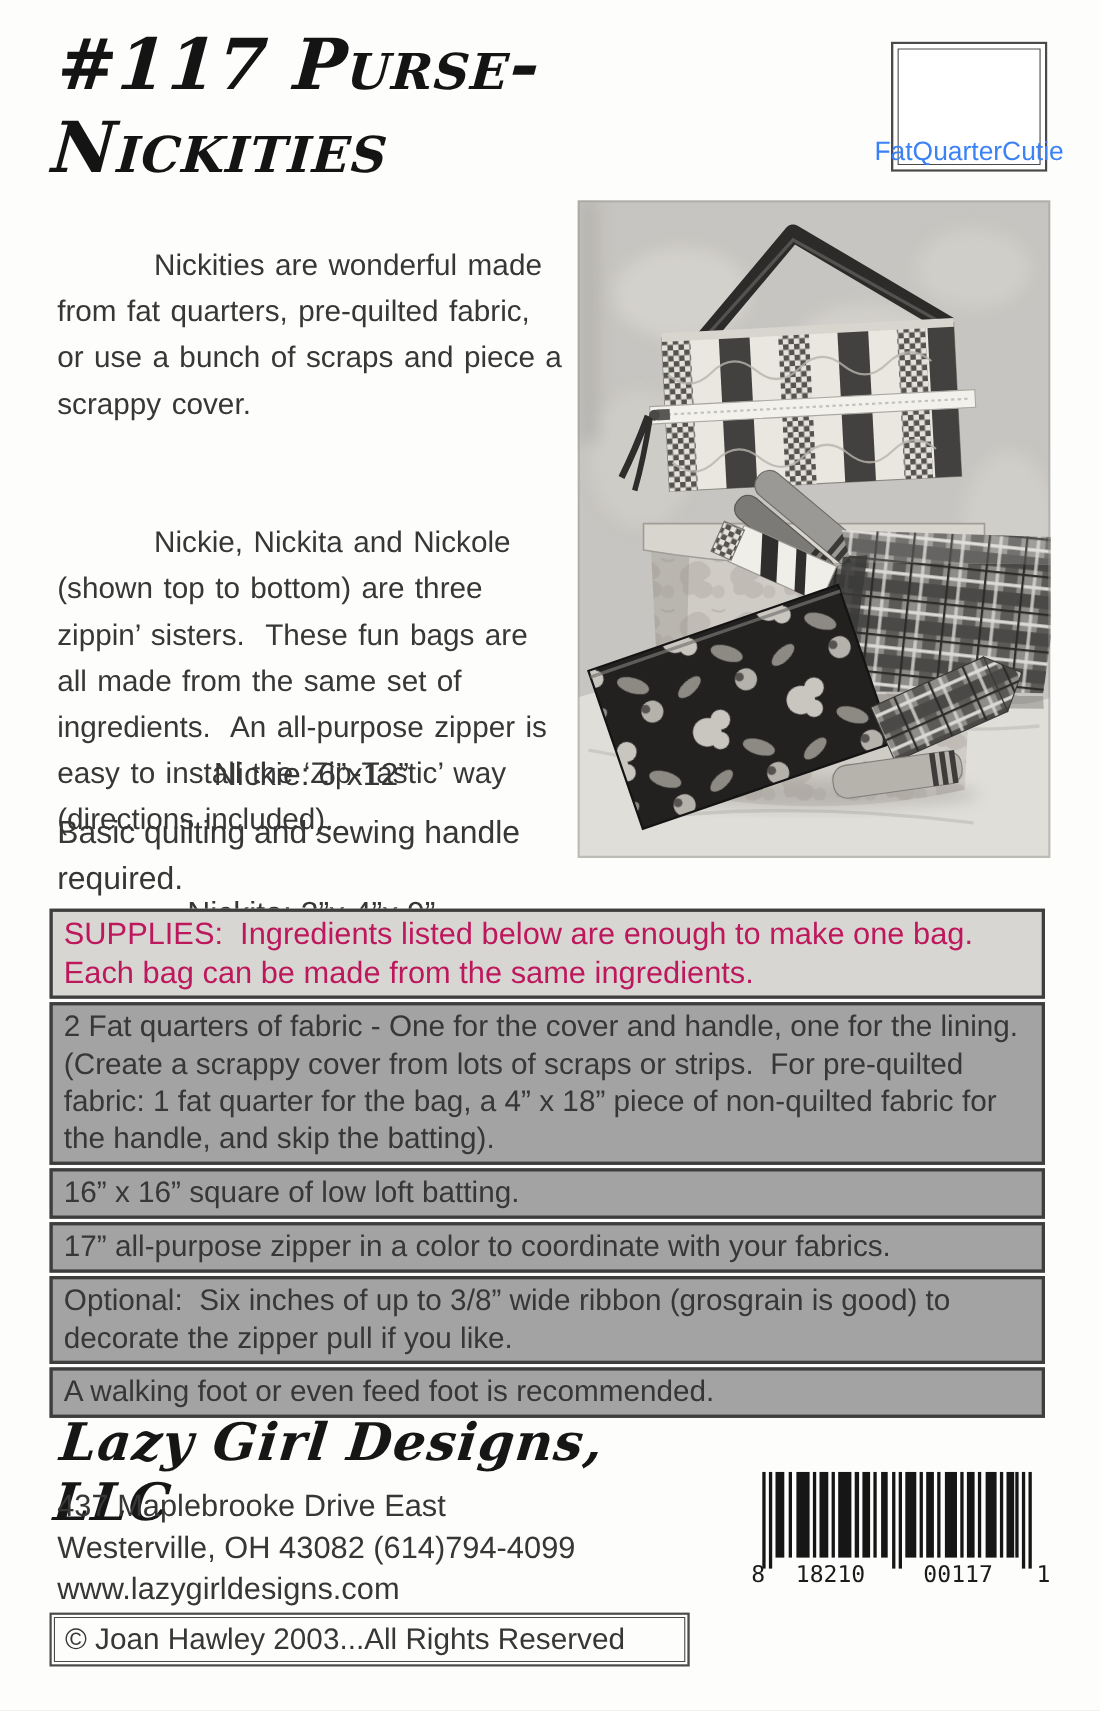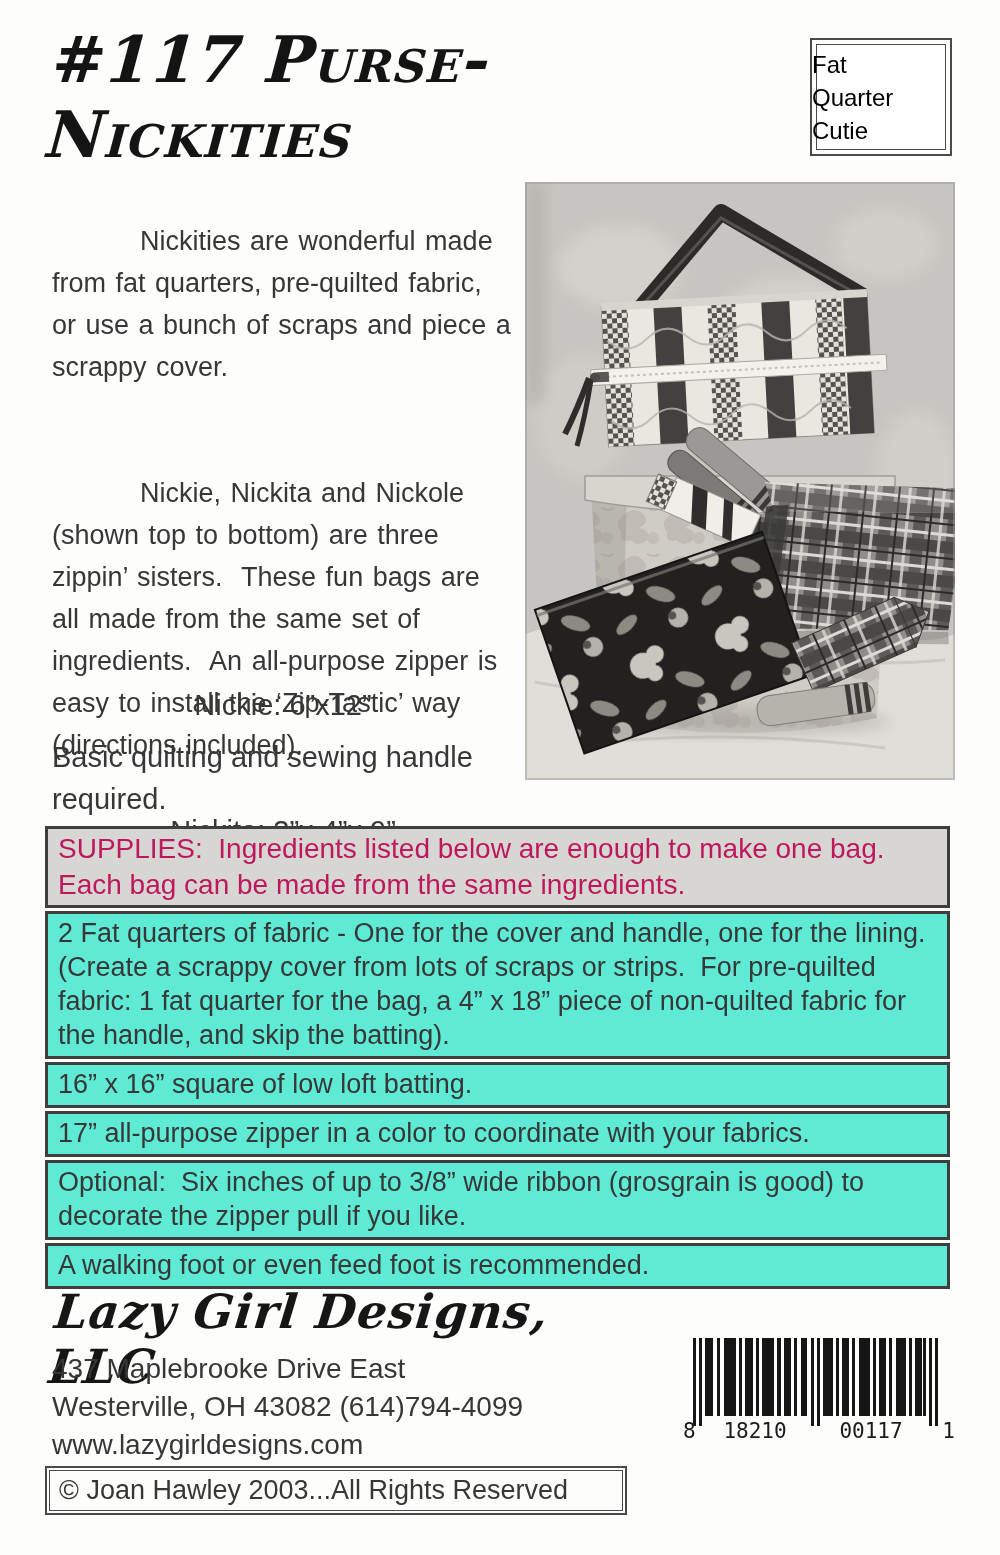--- a/index.html
+++ b/index.html
@@ -17,38 +17,38 @@
     font-style:italic;font-weight:bold;
     font-variant:small-caps;
     font-size:64px;letter-spacing:1px;color:#141414;
     transform:skewX(-4deg);
   }
   
   .badge{
     left:810px;top:38px;width:138px;height:114px;
     border:2px solid #4a4a4a;background:#fff;
     box-shadow:inset 0 0 0 4px #fff, inset 0 0 0 5px #4a4a4a;
-    display:flex;flex-direction:column;align-items:flex-start;justify-content:center;
-    font-size:24px;line-height:33px;color:#000000;
+    display:flex;flex-direction:row;align-items:flex-end;justify-content:center;
+    font-size:24px;line-height:33px;color:#3b82f6;
   }
   
   .intro{left:52px;top:136px;width:462px;font-size:27px;line-height:42px;word-spacing:2px;white-space:pre-wrap;}
   .intro p{margin:0;text-indent:88px;}
   .sizes{left:52px;top:600px;width:462px;text-align:center;font-size:29px;line-height:42px;white-space:pre-wrap;}
   .skills{left:52px;top:736px;width:462px;font-size:29px;line-height:42px;white-space:pre-wrap;}
   
   .photo{left:525px;top:182px;width:430px;height:598px;}
   
   .supplies{left:45px;top:826px;width:905px;box-sizing:border-box;}
   .sup-header{
     box-sizing:border-box;border:3px solid #3e3e3e;background:#d7d6d3;
     padding:2px 10px;font-size:28px;line-height:36px;white-space:pre-wrap;color:#be185d;
   }
   .sup-row{
-    box-sizing:border-box;border:3px solid #3e3e3e;background:#5eead4;
+    box-sizing:border-box;border:3px solid #3e3e3e;background:#a3a3a3;
     margin-top:3px;padding:2px 10px 4px 10px;font-size:27px;line-height:34px;white-space:pre-wrap;
   }
   
   .logo{
     left:52px;top:1284px;width:560px;
     font-family:"DejaVu Serif",serif;font-style:italic;font-weight:bold;
     font-size:47px;letter-spacing:1px;color:#161616;transform:skewX(-6deg);
   }
   .address{left:52px;top:1350px;width:560px;font-size:28px;line-height:38px;}
   .copyright{

